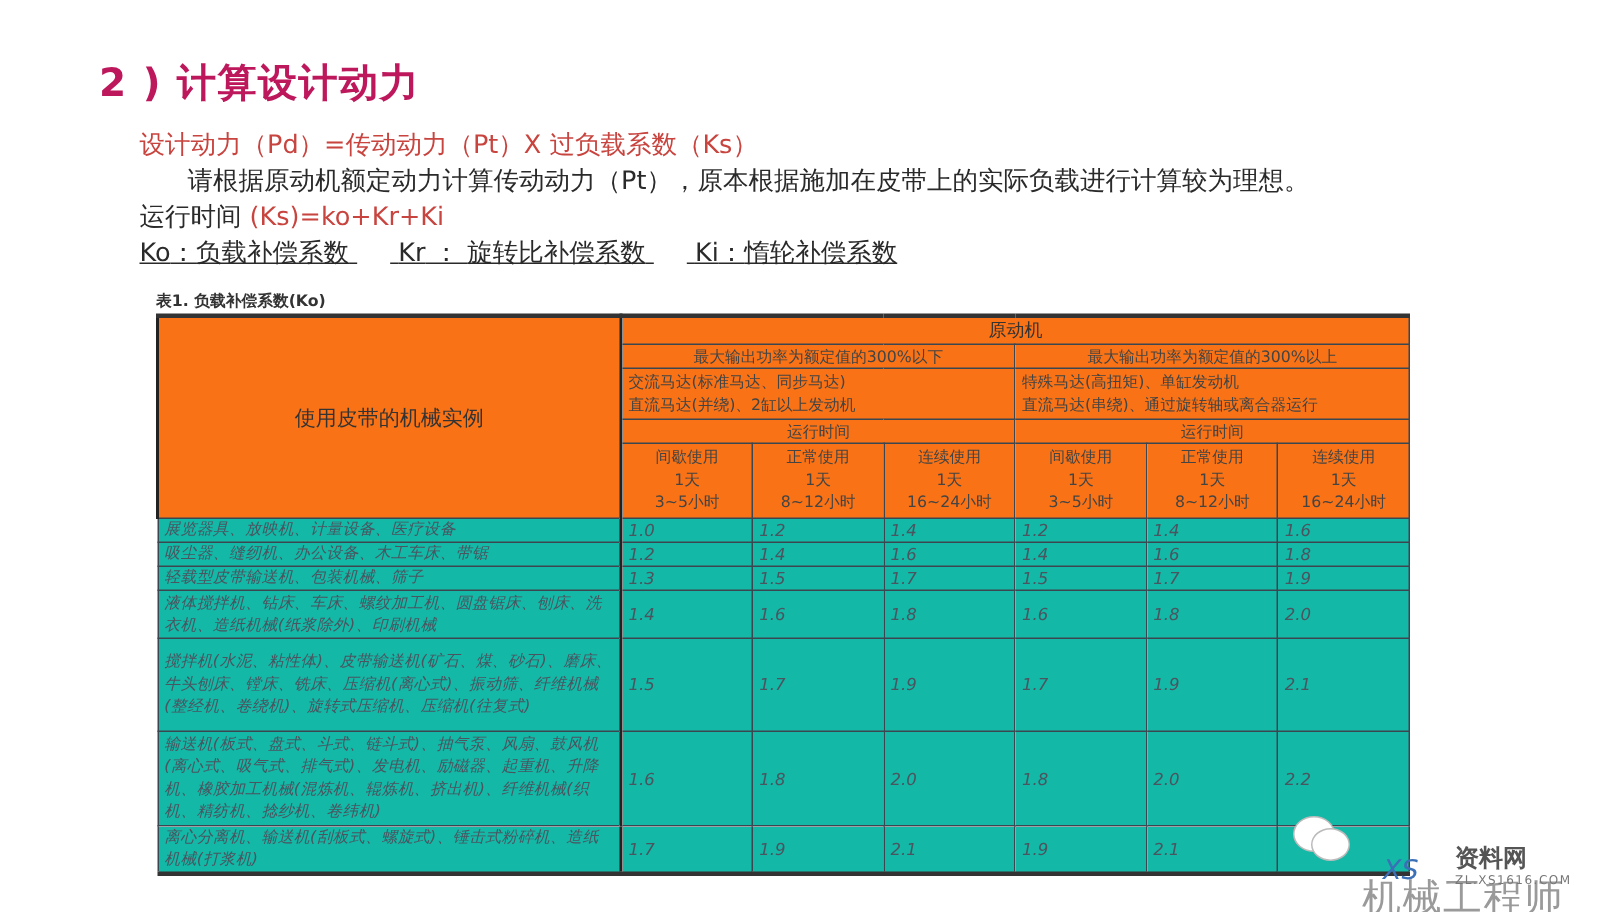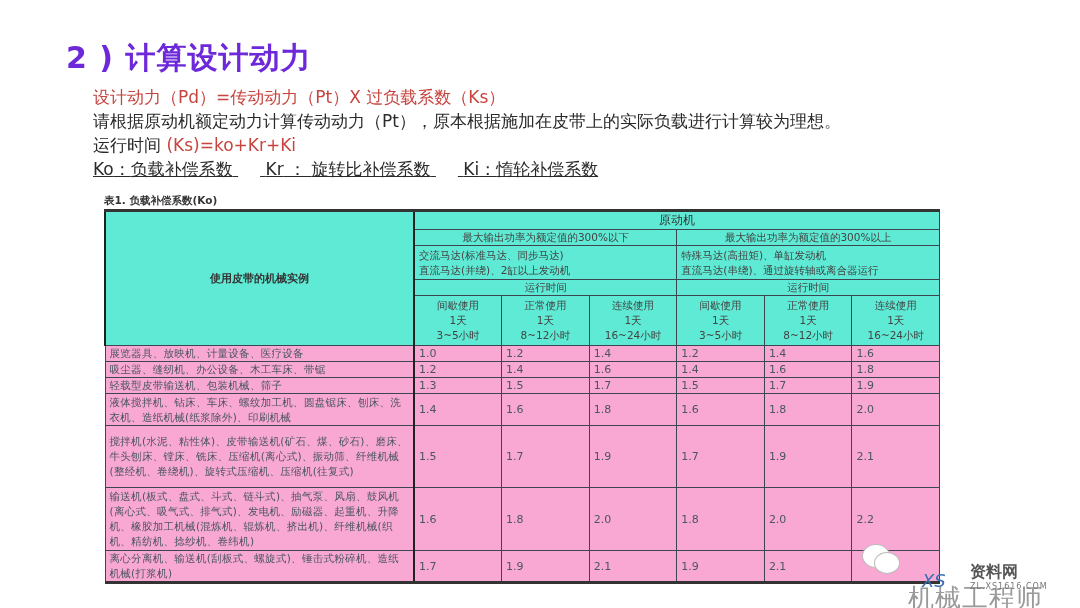--- a/index.html
+++ b/index.html
@@ -1,48 +1,48 @@
 <!DOCTYPE html>
 <html><head>
 <meta charset="utf-8">
 <style>
   html, body { margin:0; padding:0; }
   body {
     width:1080px; height:608px; background:#ffffff; position:relative; overflow:hidden;
     font-family:"DejaVu Sans", "Liberation Sans", sans-serif; color:#222;
   }
   .title {
-    position:absolute; left:66px; top:38px; font-size:30px; font-weight:bold; color:#6d28d9;
+    position:absolute; left:66px; top:38px; font-size:26px; font-weight:bold; color:#be185d;
     letter-spacing:1px;
   }
   .line {
     position:absolute; left:93px; font-size:17px; line-height:22px; color:#2a2a2a; white-space:nowrap;
   }
   .red { color:#c8443f; }
   .l1 { top:86px; }
-  .l2 { top:110px; }
+  .l2 { top:110px;margin-left:32px; }
   .l3 { top:134px; }
   .l4 { top:158px;text-decoration:underline; }
   .gap { display:inline-block; width:22px; }
   .caption {
     position:absolute; left:104px; top:194px; font-size:10.5px; color:#333; font-weight:bold;
   }
   table.ko {
     position:absolute; left:104px; top:209px; width:835px; border-collapse:collapse;
     font-size:10.5px; color:#4a5560; table-layout:fixed;
     border-top:3px solid #333; border-bottom:3px solid #333;
   }
   table.ko td, table.ko th {
     border:1px solid #3c4650; padding:0 4px; font-weight:normal; overflow:hidden;
   }
-  table.ko th { background:#5eead4; color:#444; text-align:center; }
+  table.ko th { background:#f97316; color:#444; text-align:center; }
   table.ko th.left { text-align:left; line-height:15px; }
-  table.ko th.machine-head { font-size:11px; color:#333;font-weight:bold; }
+  table.ko th.machine-head { font-size:14px; color:#333; }
   table.ko th.big { font-size:12px; color:#333; }
-  table.ko td { background:#f9a8d4; }
+  table.ko td { background:#14b8a6;font-style:italic; }
   table.ko td.desc { text-align:left; line-height:15px; letter-spacing:0.3px; }
   table.ko td.val { font-size:11px; }
   table.ko tr.hdr3 th { line-height:15px; }
   col.c0 { width:309px; }
   col.cv { width:87.6px; }
   .mainrule { border-left:2px solid #222 !important; }
   .watermark {
     position:absolute; left:862px; top:540px; width:200px; height:60px;
   }
   .wm-bubble1 {

